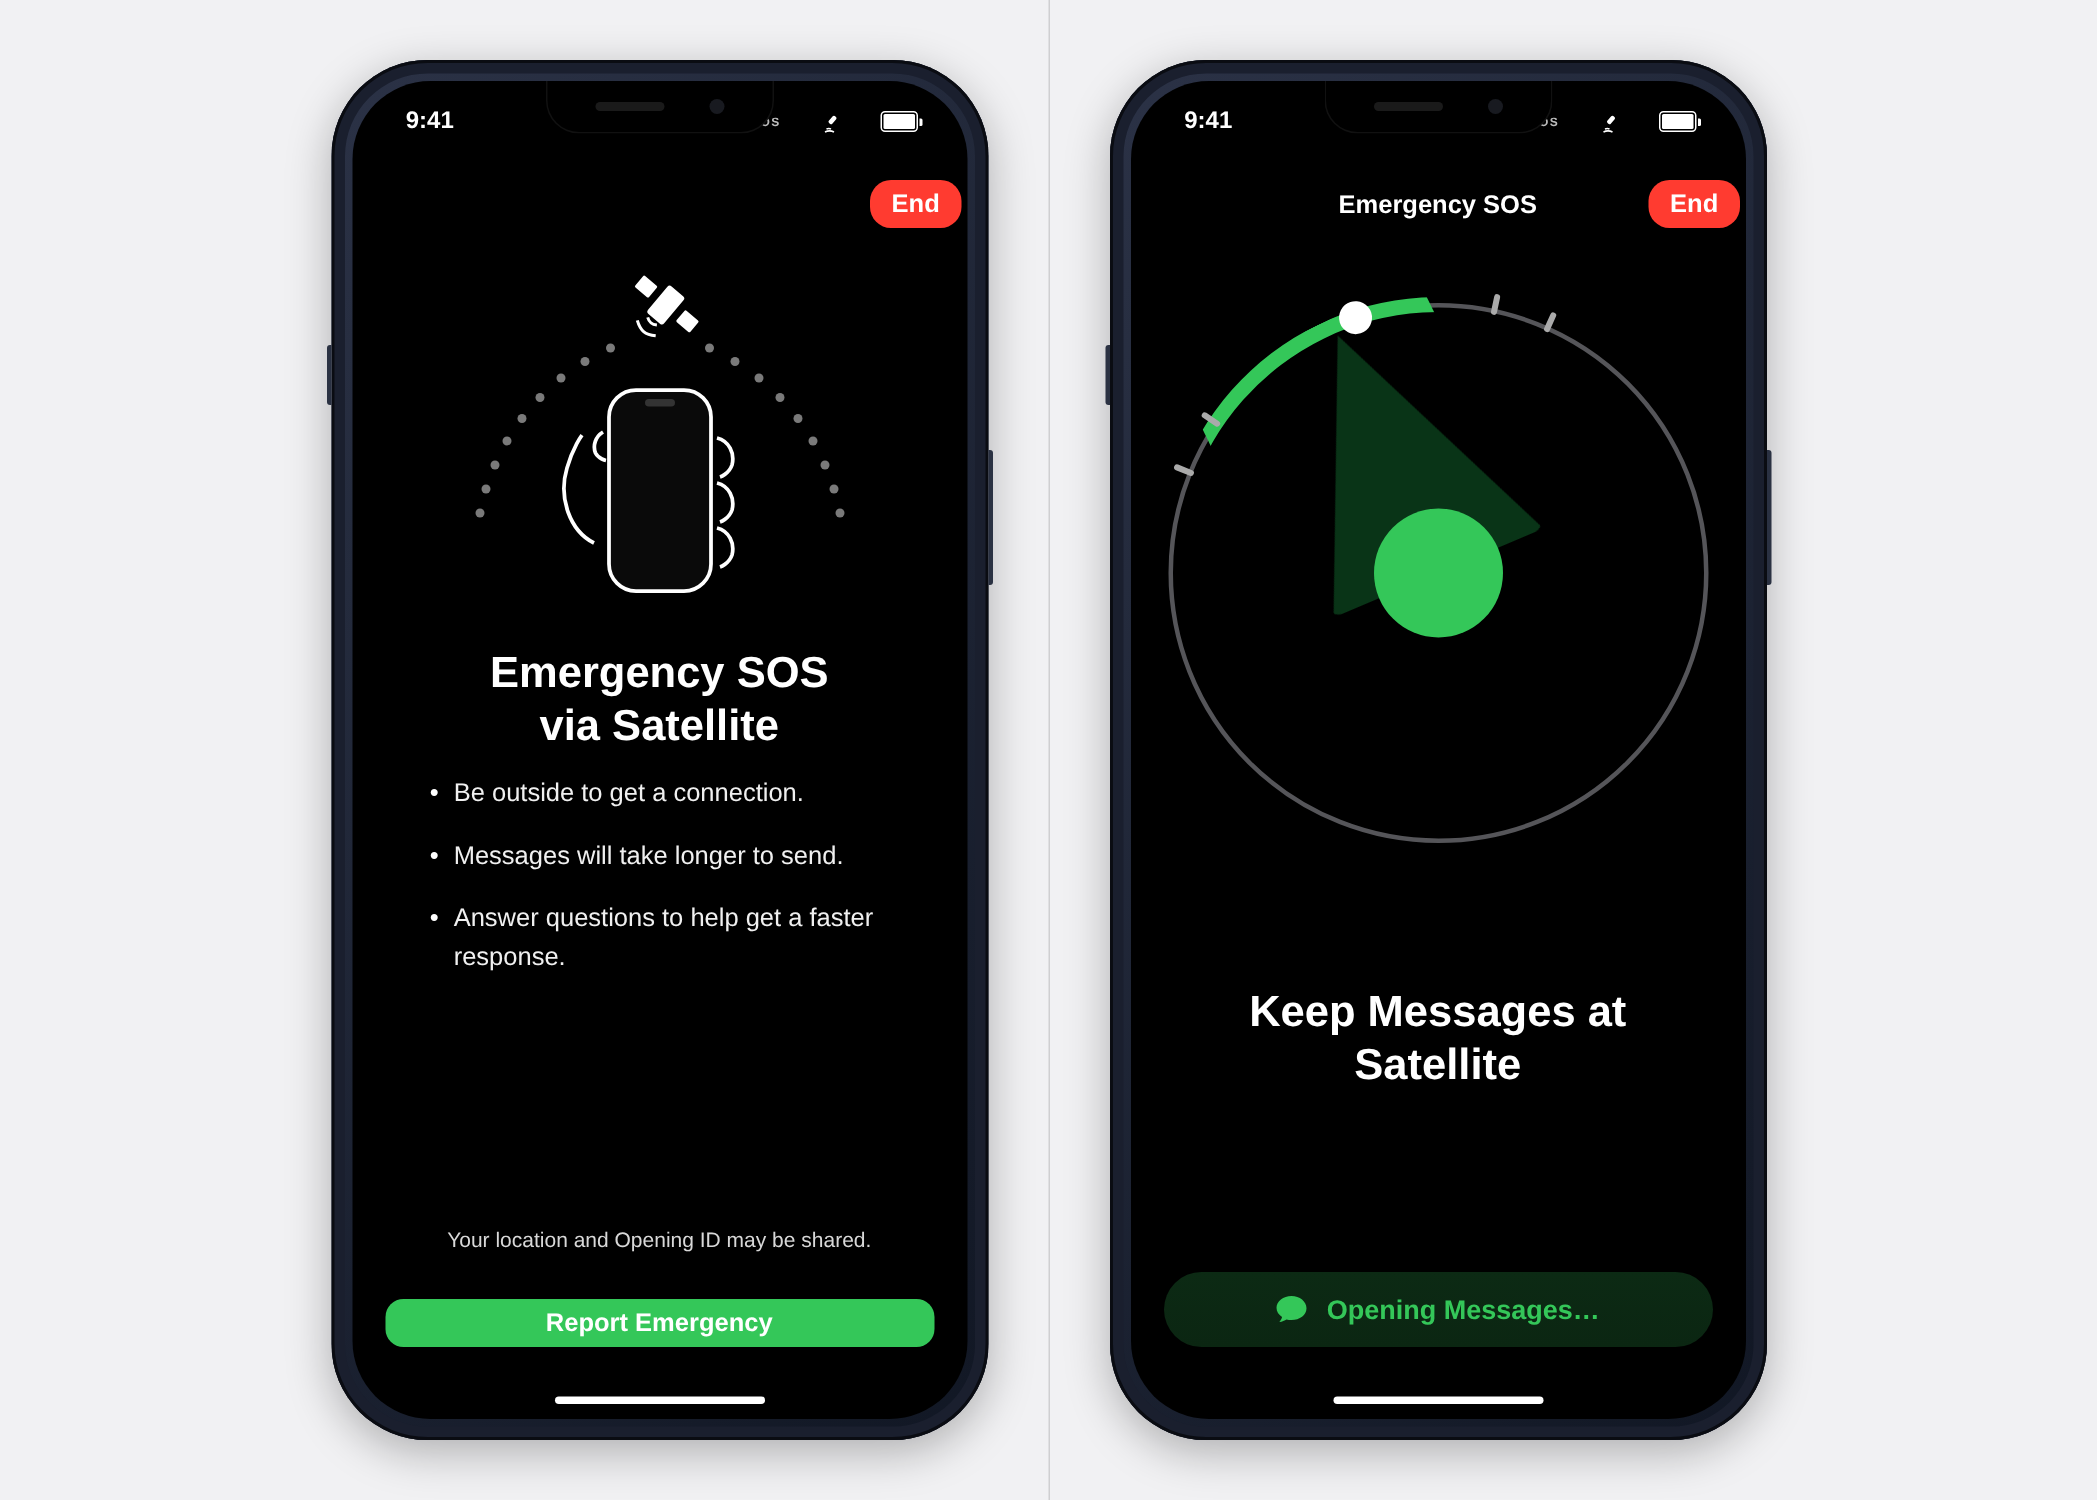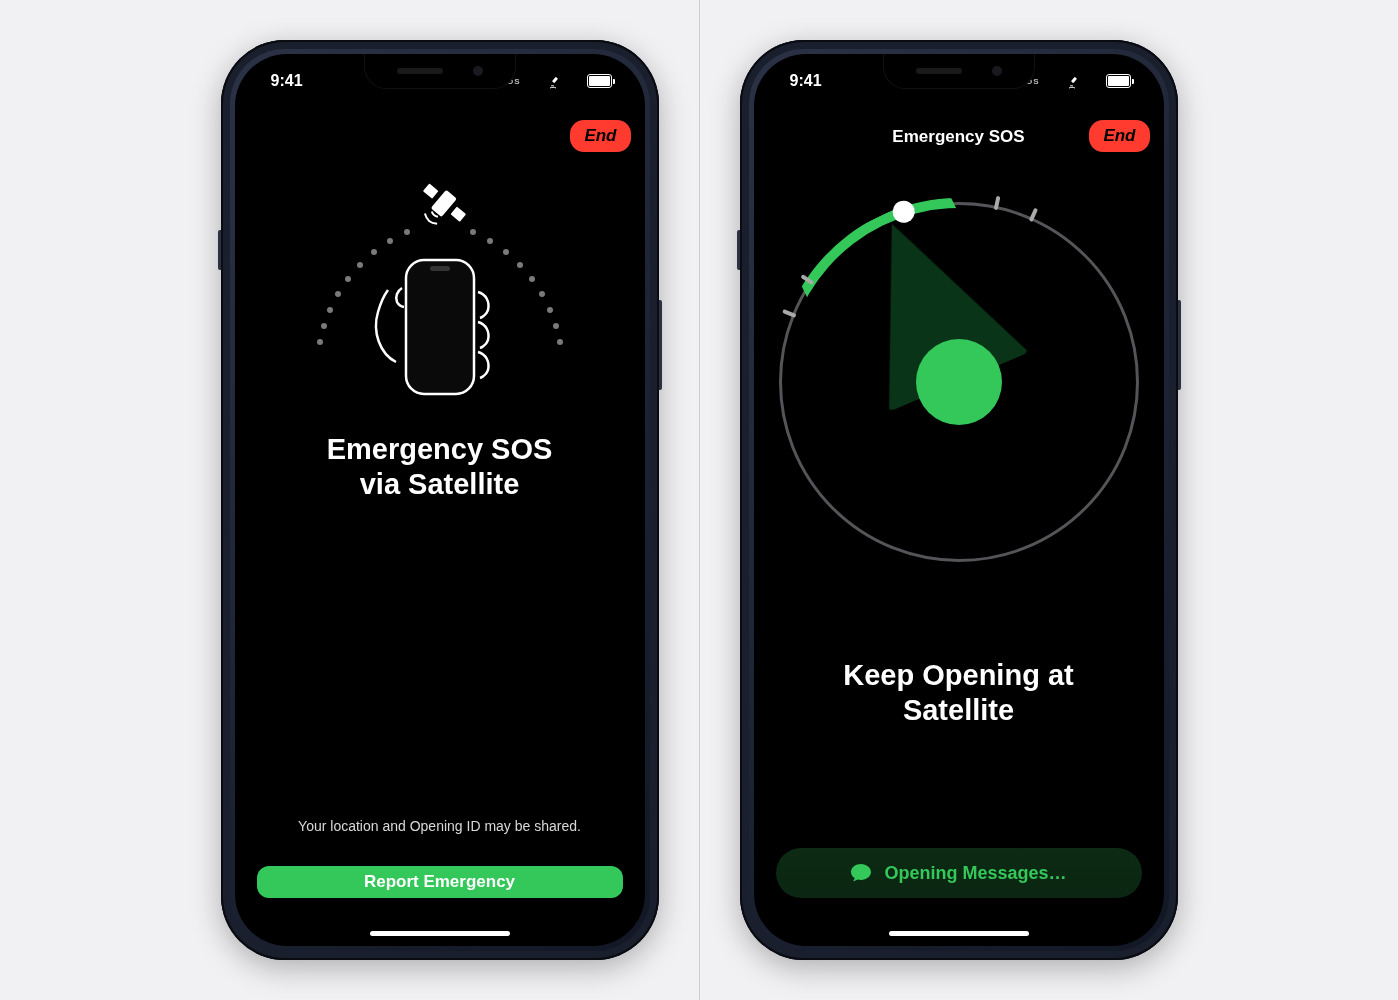--- a/index.html
+++ b/index.html
@@ -115,25 +115,25 @@
   .nav{
     position:absolute;top:62px;left:0;right:0;
     height:42px;
     display:flex;align-items:center;justify-content:center;
     padding:0 18px;box-sizing:border-box;
   }
   .nav-title{
     font-size:17px;font-weight:600;color:#fff;
   }
   .end-btn{
-    position:absolute;right:14px;top:4px;
+    position:absolute;right:4px;top:4px;
     background:var(--accent-red);
-    color:#000000;font-size:17px;font-weight:600;
+    color:#ffffff;font-size:17px;font-weight:600;
     padding:6px 14px;border-radius:14px;
-    border:none;cursor:pointer;font-style:italic;
+    border:none;cursor:pointer;
   }
 
   
   .s1-illus{
     position:absolute;top:118px;left:50%;transform:translateX(-50%);
     width:300px;height:240px;
   }
   .s1-heading{
     position:absolute;top:378px;left:0;right:0;
     text-align:center;
@@ -306,20 +306,31 @@
             <path d="M-44 40c-16-8-24-30-18-50 4-14 10-22 10-22" stroke="#fff" stroke-width="2.5" fill="none"></path>
             <path d="M38 -30c8 2 12 10 10 18-2 6-8 8-8 8M38 0c8 2 12 10 10 18-2 6-8 8-8 8M38 30c8 2 12 10 10 18-2 6-8 8-8 8" stroke="#fff" stroke-width="2.5" fill="none"></path>
             <path d="M-38 -34c-5 3-7 9-5 14 2 4 7 5 7 5" stroke="#fff" stroke-width="2.5" fill="none"></path>
           </g>
         </svg>
       </div>
 
       <div class="s1-heading" style="white-space:pre-line;">Emergency SOS
 via Satellite</div>
 
+      <div class="s1-list">
+        <div class="li">
+            <span>Be outside to get a connection.</span>
+          </div>
+        <div class="li">
+            <span>Messages will take longer to send.</span>
+          </div>
+        <div class="li">
+            <span>Answer questions to help get a faster response.</span>
+          </div>
+      </div>
 
       <div class="s1-foot">Your location and Opening ID may be shared.</div>
 
       <button class="s1-cta">Report Emergency</button>
 
       <div class="home-indicator"></div>
     </div>
   </div>
 
   <div class="divider"></div>
@@ -360,21 +371,21 @@
         <div class="arc"></div>
 
         <div class="tick" style="transform:translate(-50%,-190px) rotate(12deg);"></div>
         <div class="tick" style="transform:translate(-50%,-190px) rotate(24deg);"></div>
         <div class="tick" style="transform:translate(-50%,-190px) rotate(-56deg);"></div>
         <div class="tick" style="transform:translate(-50%,-190px) rotate(-68deg);"></div>
         <div class="arc-dot"></div>
         <div class="center-dot"></div>
       </div>
 
-      <div class="s2-instruction">Keep Opening at Satellite</div>
+      <div class="s2-instruction">Keep Messages at Satellite</div>
 
       <div class="s2-pill">
         <span class="bubble-icon">
           <svg viewBox="0 0 22 20" width="22" height="20">
               <path fill="#34C759" d="M11 1C5.5 1 1 4.5 1 8.9c0 2.5 1.4 4.7 3.7 6.1-.2 1.1-.9 2.4-1.8 3.3 1.9-.2 3.6-.9 4.8-1.7 1 .2 2.1.4 3.3.4 5.5 0 10-3.5 10-7.9S16.5 1 11 1z"></path>
             </svg>
         </span>
         <span>Opening Messages…</span>
       </div>
 

